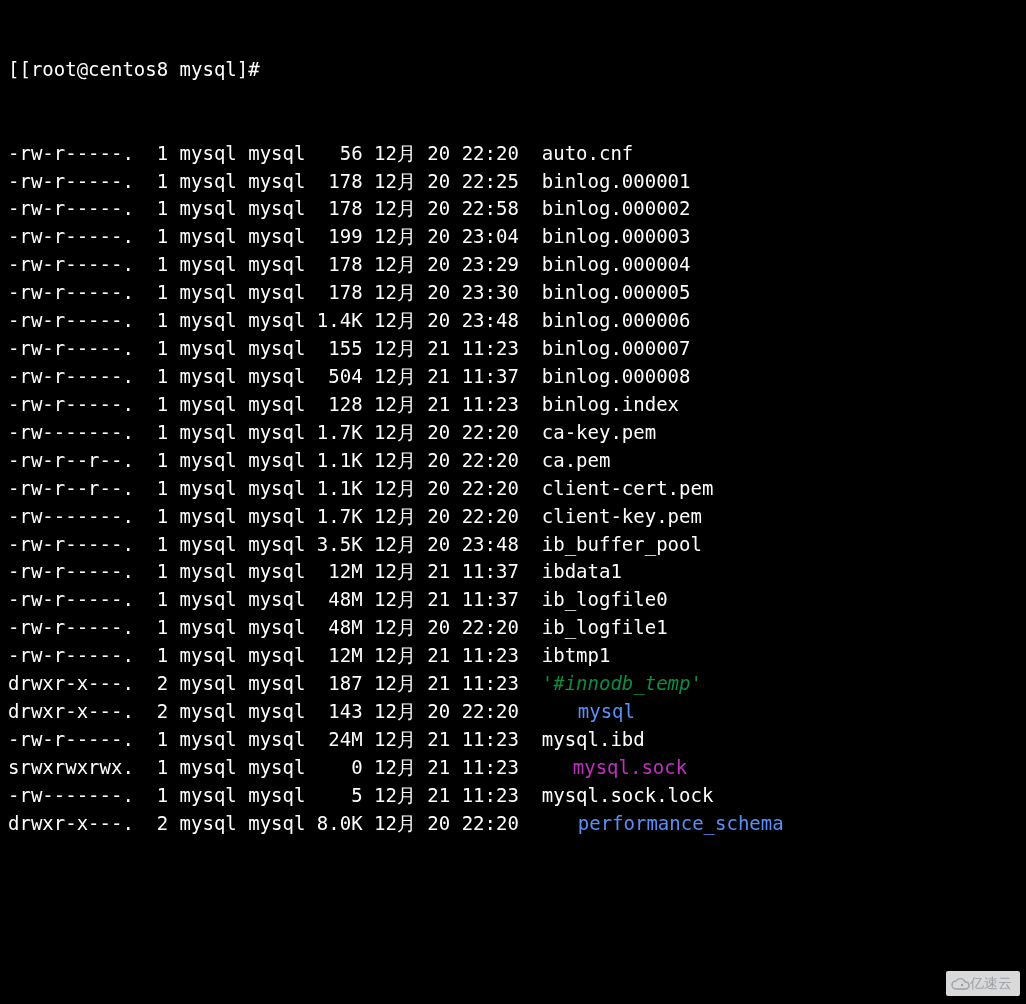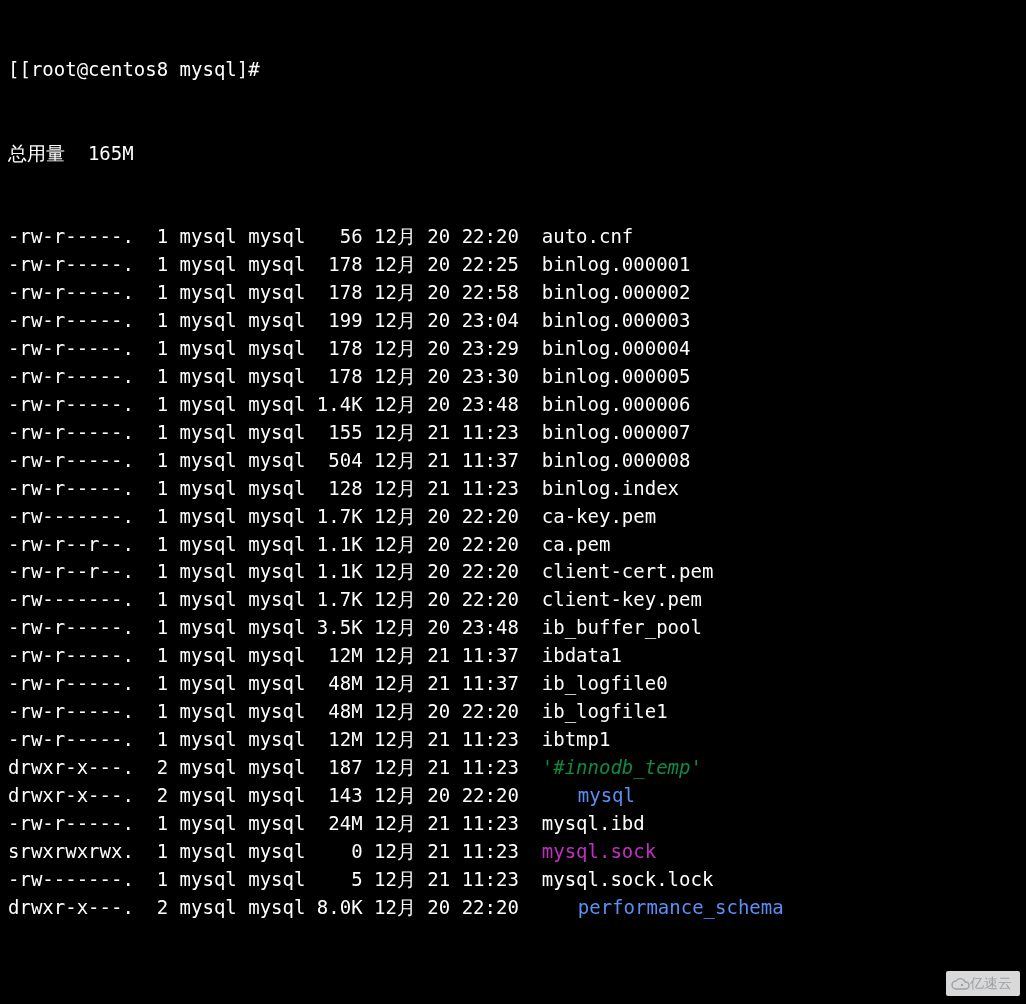--- a/index.html
+++ b/index.html
@@ -16,21 +16,21 @@
     position: relative;
     font-weight: 500;
   }
   .terminal {
     padding: 0 8px;
     white-space: pre;
   }
   .line { white-space: pre; }
   .dir-color { color: #5b8ff6; padding-left: 36px; }
   .green-color { color: #0e8b40; font-style: italic; }
-  .sock-color { color: #c030c0; }
+  .sock-color { color: #c030c0; margin-left: 31px; }
   .watermark {
     position: absolute;
     right: 6px;
     bottom: 8px;
     background: rgba(255,255,255,0.85);
     color: #9aa1a7;
     font-size: 14px;
     font-family: sans-serif;
     padding: 2px 8px 2px 4px;
     border-radius: 2px;
@@ -38,21 +38,20 @@
     align-items: center;
     gap: 0;
   }
   .watermark svg { display: block; }
 </style>
 </head>
 <body>
 
 <div class="terminal">
   <div class="line"><span>[[root@centos8 mysql]#</span></div>
-  <div class="line"><span>总用量  165M</span></div>
   <div id="listing"><div class="line"><span>-rw-r-----.  1 mysql mysql   56 12月 20 22:20  </span><span>auto.cnf</span></div><div class="line"><span>-rw-r-----.  1 mysql mysql  178 12月 20 22:25  </span><span>binlog.000001</span></div><div class="line"><span>-rw-r-----.  1 mysql mysql  178 12月 20 22:58  </span><span>binlog.000002</span></div><div class="line"><span>-rw-r-----.  1 mysql mysql  199 12月 20 23:04  </span><span>binlog.000003</span></div><div class="line"><span>-rw-r-----.  1 mysql mysql  178 12月 20 23:29  </span><span>binlog.000004</span></div><div class="line"><span>-rw-r-----.  1 mysql mysql  178 12月 20 23:30  </span><span>binlog.000005</span></div><div class="line"><span>-rw-r-----.  1 mysql mysql 1.4K 12月 20 23:48  </span><span>binlog.000006</span></div><div class="line"><span>-rw-r-----.  1 mysql mysql  155 12月 21 11:23  </span><span>binlog.000007</span></div><div class="line"><span>-rw-r-----.  1 mysql mysql  504 12月 21 11:37  </span><span>binlog.000008</span></div><div class="line"><span>-rw-r-----.  1 mysql mysql  128 12月 21 11:23  </span><span>binlog.index</span></div><div class="line"><span>-rw-------.  1 mysql mysql 1.7K 12月 20 22:20  </span><span>ca-key.pem</span></div><div class="line"><span>-rw-r--r--.  1 mysql mysql 1.1K 12月 20 22:20  </span><span>ca.pem</span></div><div class="line"><span>-rw-r--r--.  1 mysql mysql 1.1K 12月 20 22:20  </span><span>client-cert.pem</span></div><div class="line"><span>-rw-------.  1 mysql mysql 1.7K 12月 20 22:20  </span><span>client-key.pem</span></div><div class="line"><span>-rw-r-----.  1 mysql mysql 3.5K 12月 20 23:48  </span><span>ib_buffer_pool</span></div><div class="line"><span>-rw-r-----.  1 mysql mysql  12M 12月 21 11:37  </span><span>ibdata1</span></div><div class="line"><span>-rw-r-----.  1 mysql mysql  48M 12月 21 11:37  </span><span>ib_logfile0</span></div><div class="line"><span>-rw-r-----.  1 mysql mysql  48M 12月 20 22:20  </span><span>ib_logfile1</span></div><div class="line"><span>-rw-r-----.  1 mysql mysql  12M 12月 21 11:23  </span><span>ibtmp1</span></div><div class="line"><span>drwxr-x---.  2 mysql mysql  187 12月 21 11:23  </span><span class="green-color">'#innodb_temp'</span></div><div class="line"><span>drwxr-x---.  2 mysql mysql  143 12月 20 22:20  </span><span class="dir-color">mysql</span></div><div class="line"><span>-rw-r-----.  1 mysql mysql  24M 12月 21 11:23  </span><span>mysql.ibd</span></div><div class="line"><span>srwxrwxrwx.  1 mysql mysql    0 12月 21 11:23  </span><span class="sock-color">mysql.sock</span></div><div class="line"><span>-rw-------.  1 mysql mysql    5 12月 21 11:23  </span><span>mysql.sock.lock</span></div><div class="line"><span>drwxr-x---.  2 mysql mysql 8.0K 12月 20 22:20  </span><span class="dir-color">performance_schema</span></div></div>
   
 </div>
 
 <div class="watermark">
   <svg width="20" height="14" viewBox="0 0 20 14">
     <path d="M6 12 a4 4 0 0 1 0-8 a5 5 0 0 1 9 1 a3.5 3.5 0 0 1 1 7 H6z" fill="none" stroke="#9aa1a7" stroke-width="1.4"></path>
     <circle cx="12" cy="8" r="1.2" fill="#9aa1a7"></circle>
   </svg>
   <span>亿速云</span>

